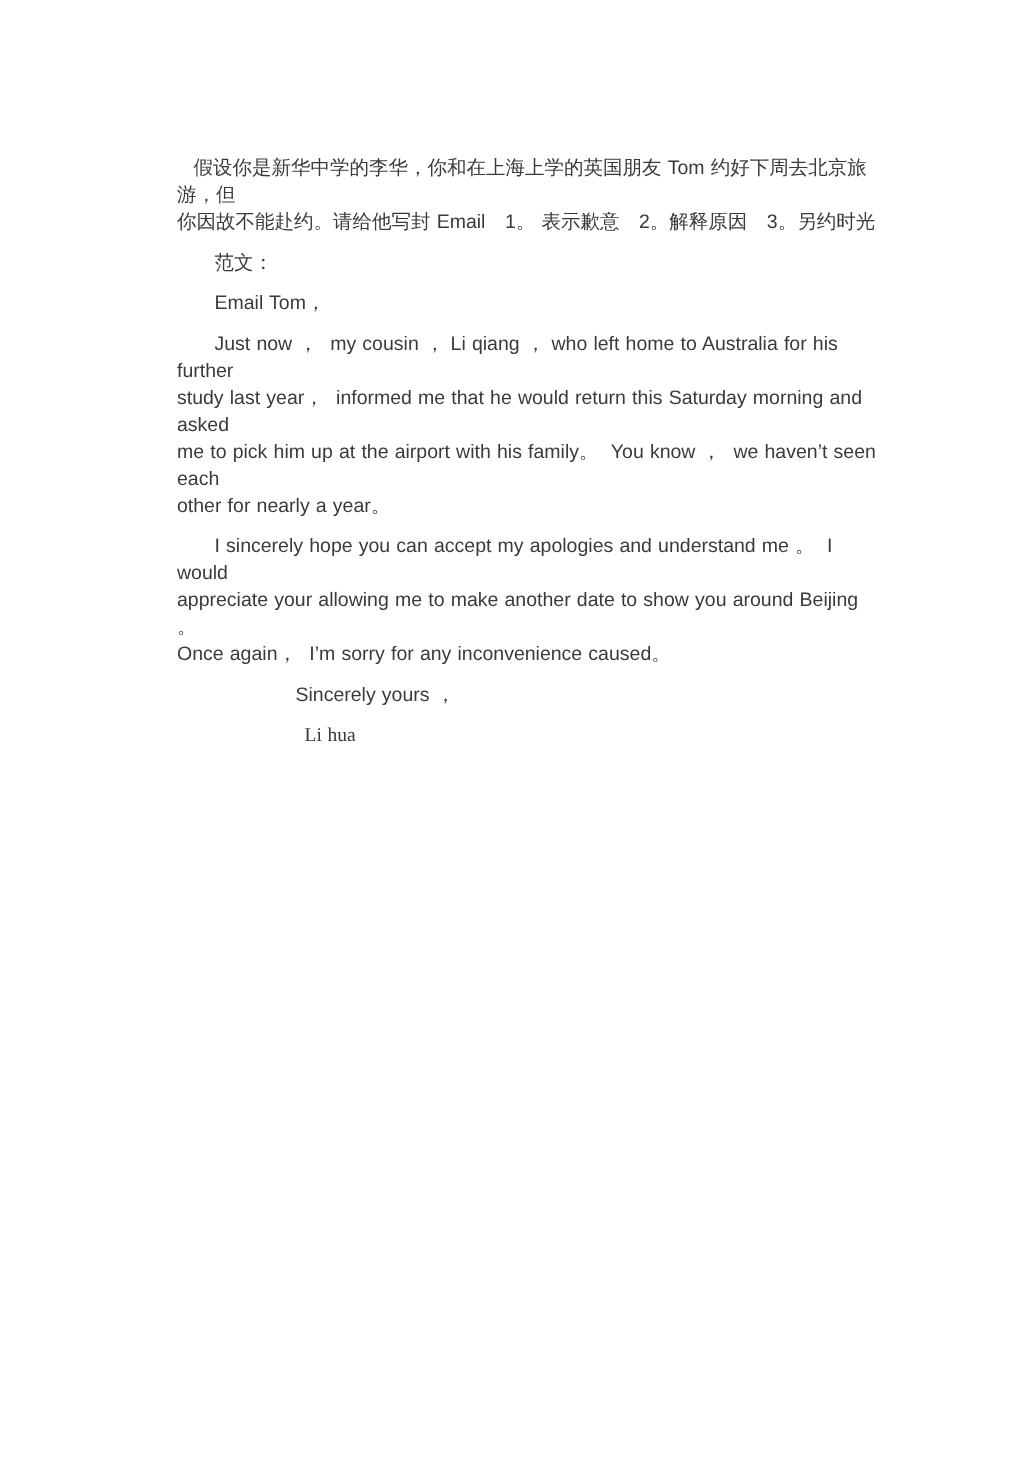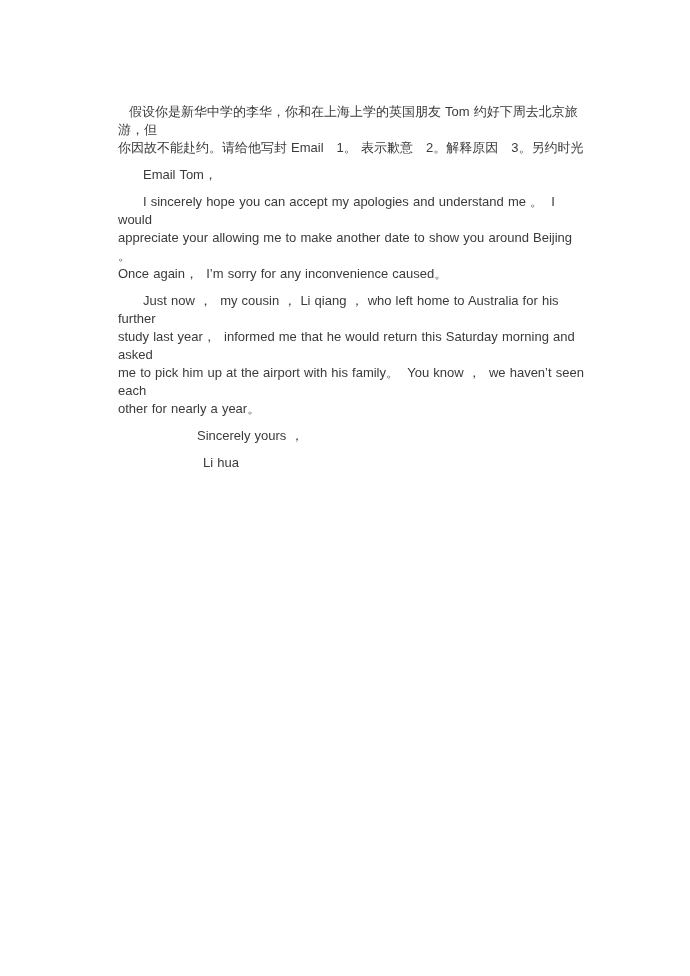--- a/index.html
+++ b/index.html
@@ -34,42 +34,44 @@
   .p-label,
   .p-salutation,
   .p-body {
     text-indent: 25px;
   }
   .p-closing {
     text-indent: 79px;
   }
   .p-signature {
     text-indent: 85px;
+    font-family: Liberation Serif, serif;
   }
 </style>
 </head>
 <body>
 
 <div class="page">
   <div class="doc">
 
     <p class="p-prompt">假设你是新华中学的李华，你和在上海上学的英国朋友 Tom 约好下周去北京旅游，但
 你因故不能赴约。请给他写封 Email　1。 表示歉意　2。解释原因　3。另约时光</p>
 
+    <p class="p-label">范文：</p>
 
     <p class="p-salutation">Email Tom，</p>
 
-
-    <p class="p-body">I sincerely hope you can accept my apologies and understand me 。  I would
-appreciate your allowing me to make another date to show you around Beijing 。
-Once again，  I’m sorry for any inconvenience caused。</p>
 
     <p class="p-body">Just now ，  my cousin ， Li qiang ， who left home to Australia for his further
 study last year，  informed me that he would return this Saturday morning and asked
 me to pick him up at the airport with his family。  You know ，  we haven’t seen each
 other for nearly a year。</p>
+
+    <p class="p-body">I sincerely hope you can accept my apologies and understand me 。  I would
+appreciate your allowing me to make another date to show you around Beijing 。
+Once again，  I’m sorry for any inconvenience caused。</p>
 
     <p class="p-closing">Sincerely yours ，</p>
 
     <p class="p-signature">Li hua</p>
 
   </div>
 </div>
 
 </body></html>

